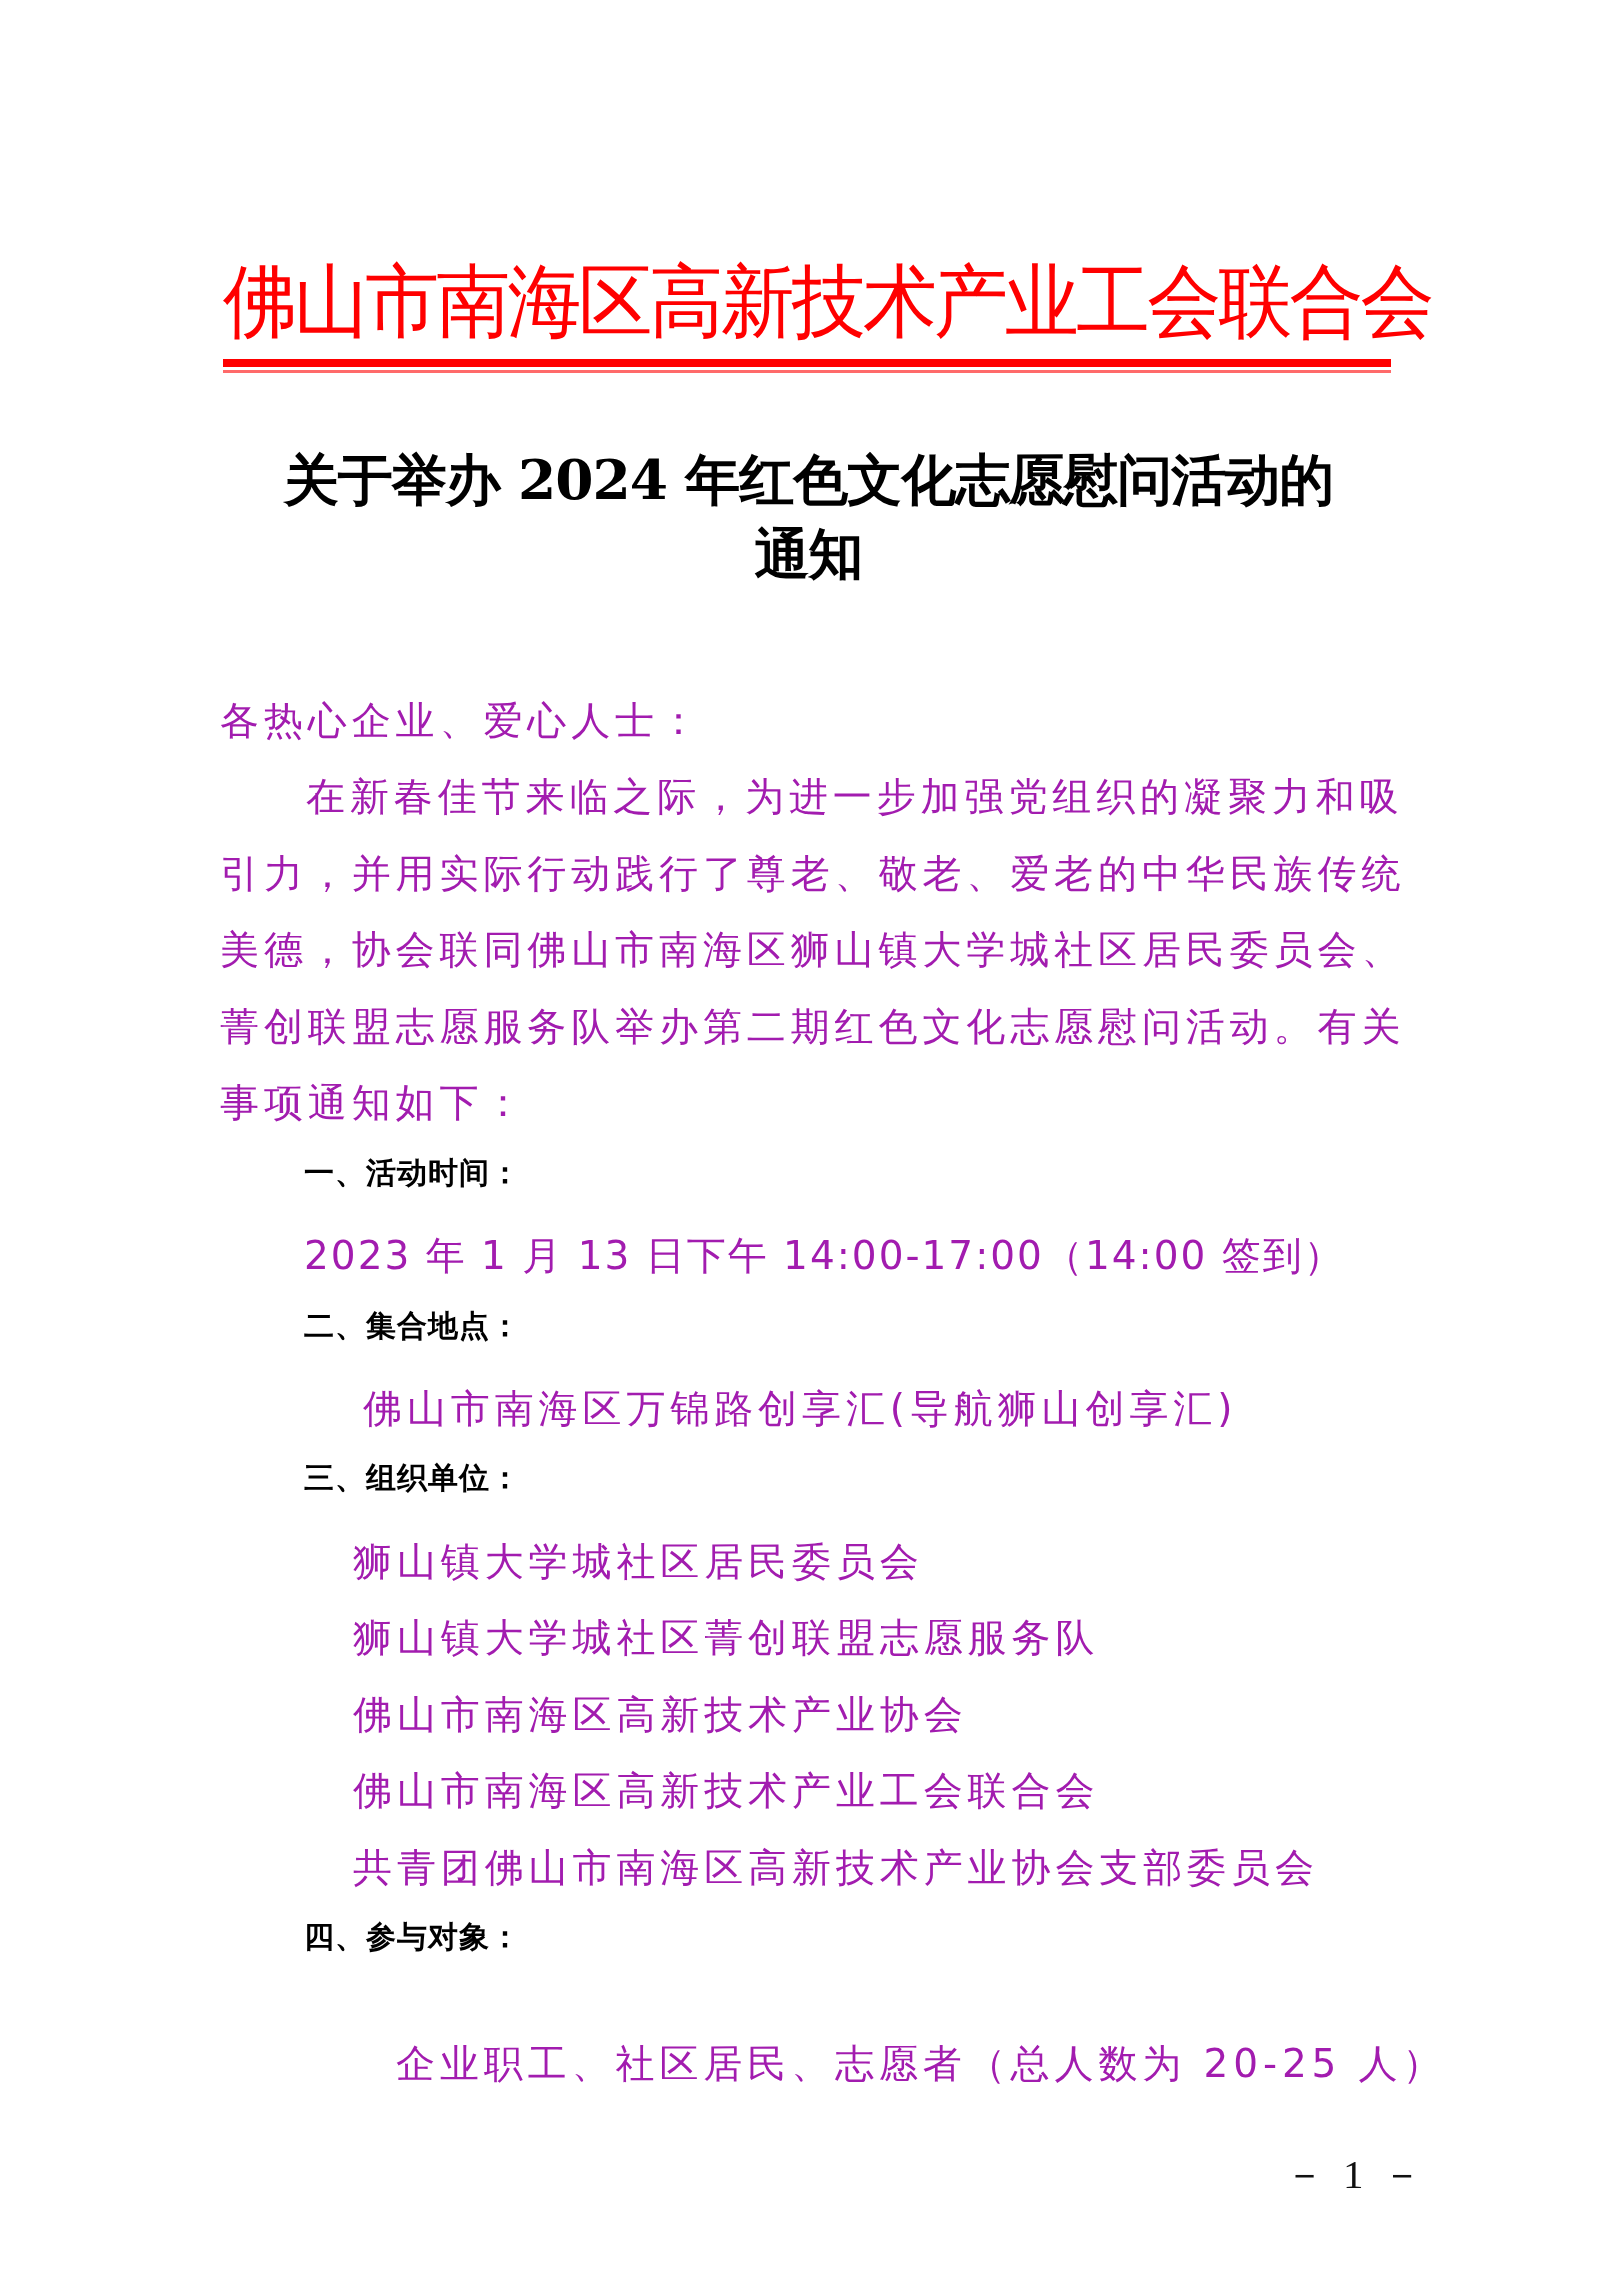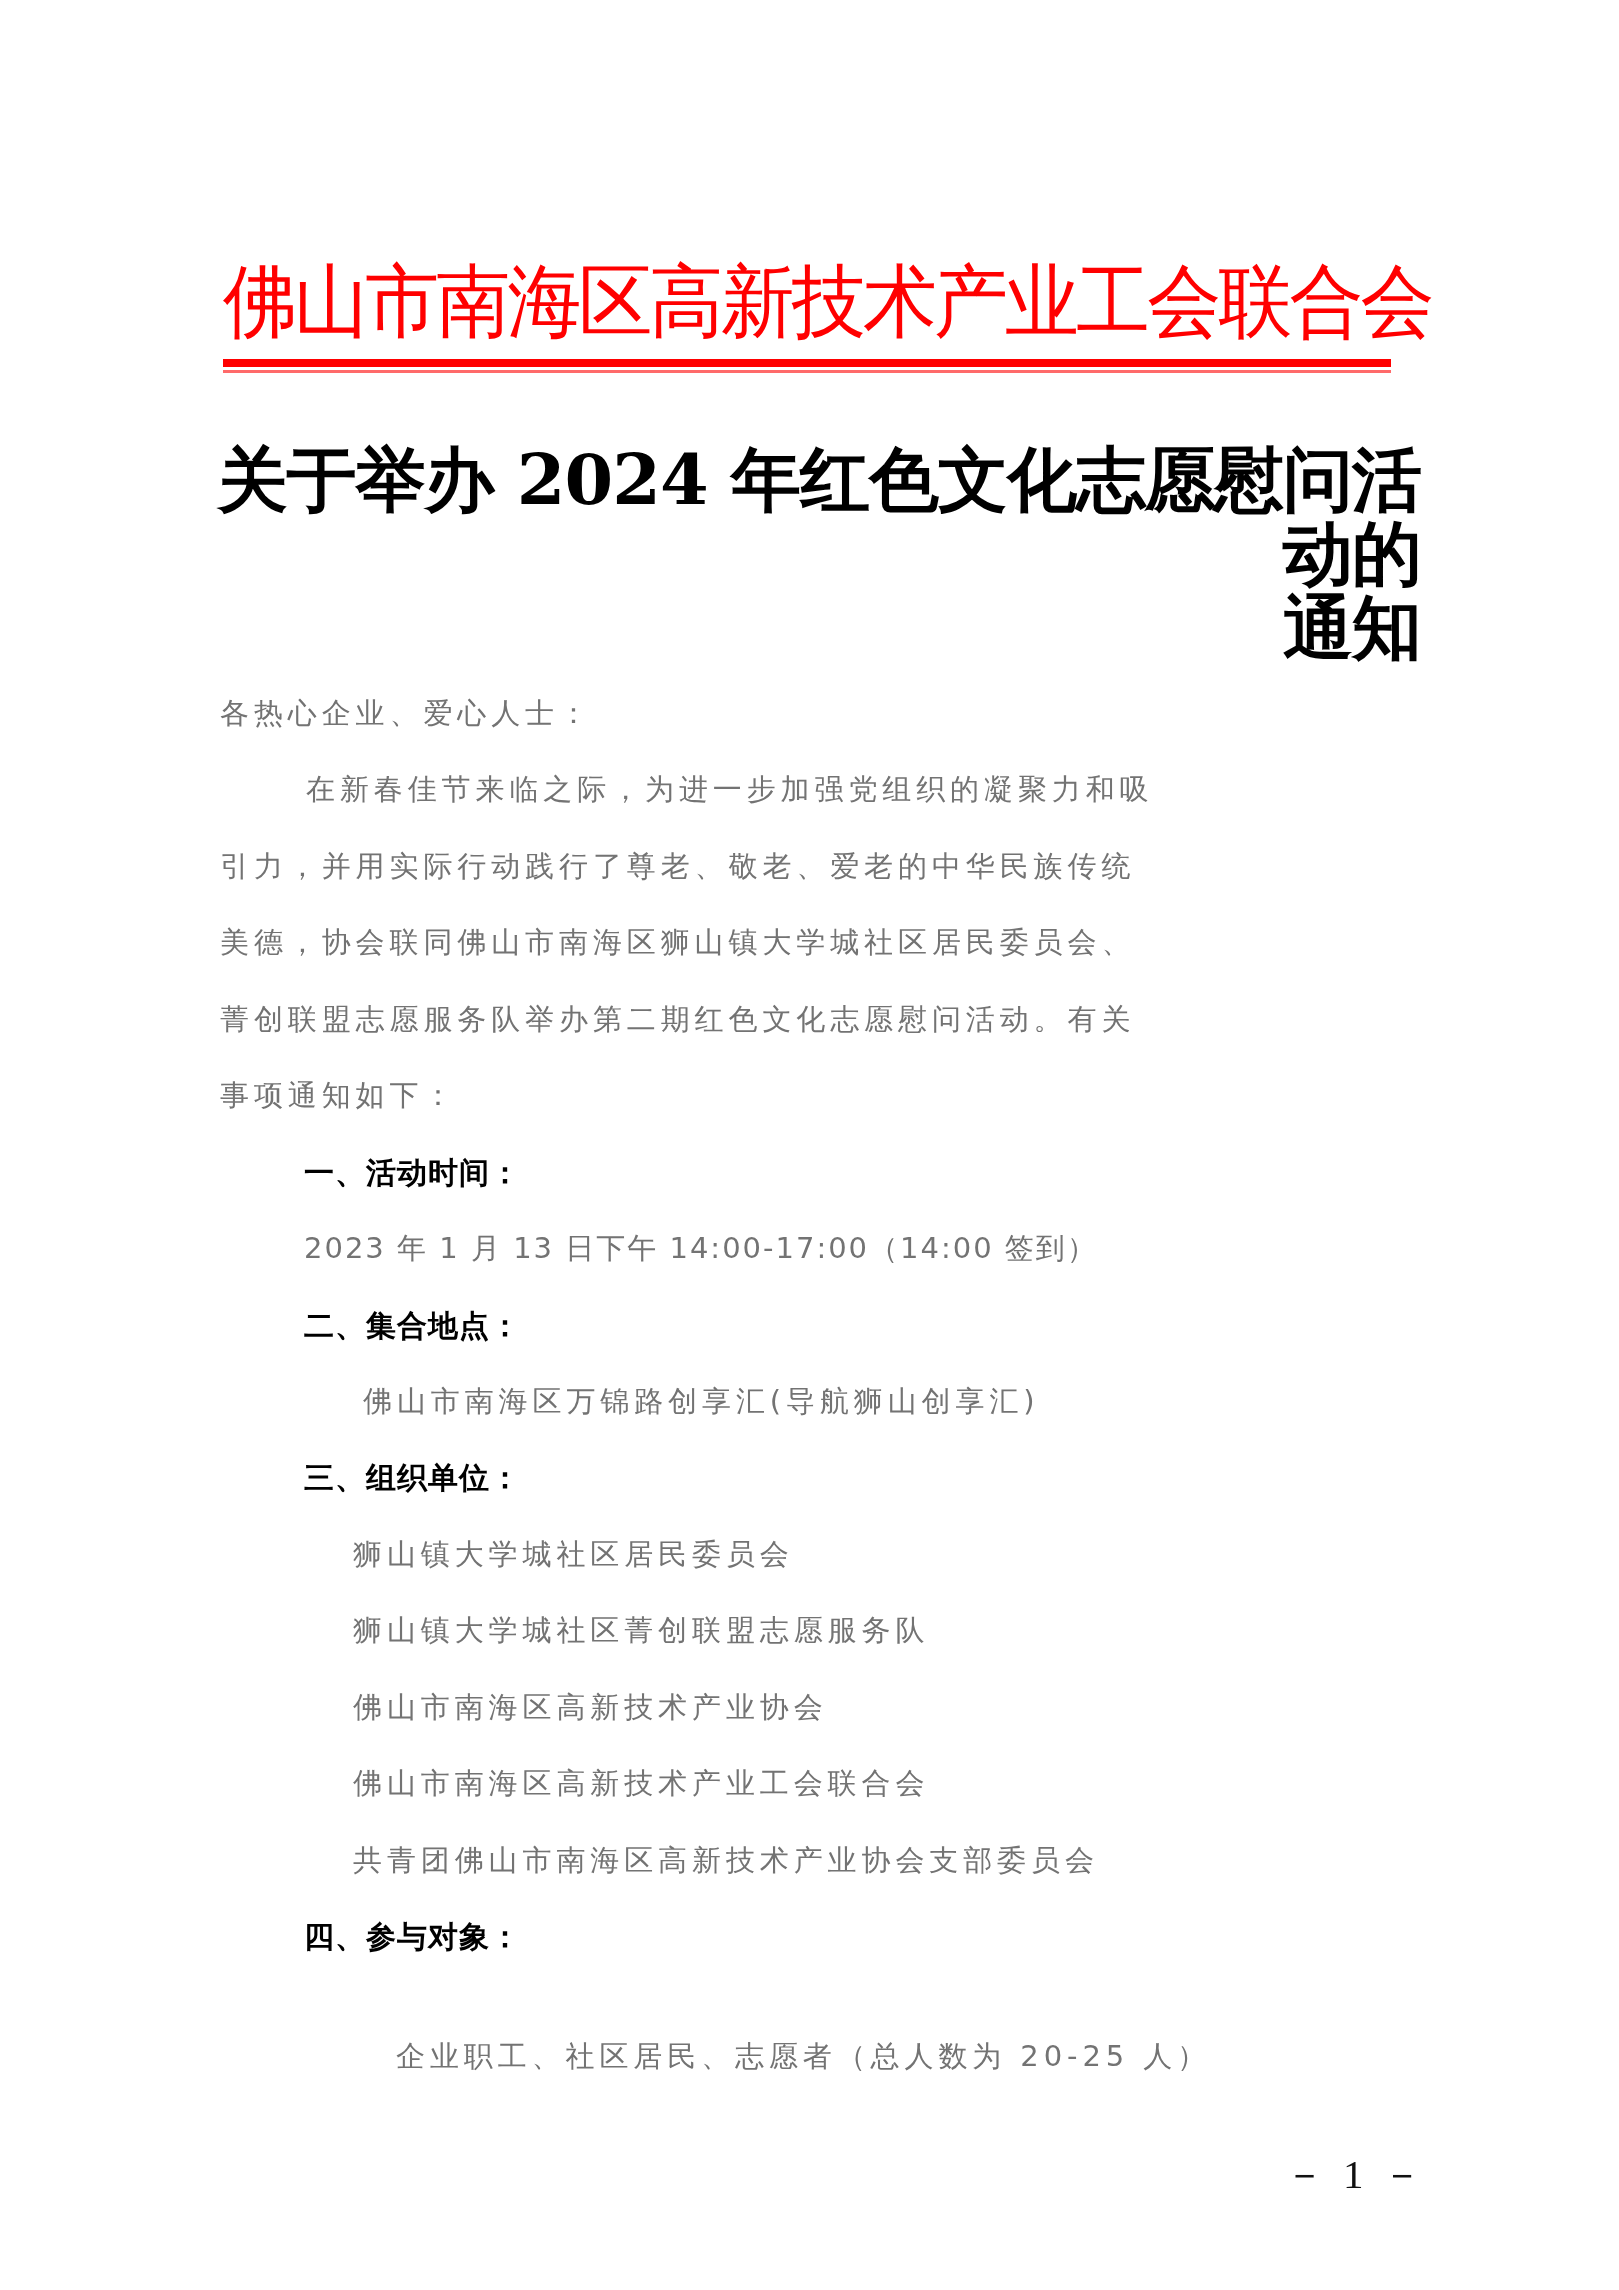--- a/index.html
+++ b/index.html
@@ -49,33 +49,33 @@
       top: 370px;
       width: 1168px;
       height: 2.9px;
       background: #ff6a6a;
     }
     .doc-title {
       position: absolute;
       left: 196px;
       top: 443px;
       width: 1225px;
-      text-align: right;
+      text-align: center;
       font-family: "DejaVu Serif", "Liberation Serif", serif;
       font-weight: bold;
-      font-size: 70px;
+      font-size: 55px;
       line-height: 74px;
       color: #000;
       letter-spacing: -1px;
     }
     .body-text {
       position: absolute;
       font-family: "DejaVu Sans", "Liberation Sans", sans-serif;
-      font-size: 29px;
-      color: #737373;
+      font-size: 39px;
+      color: #a21caf;
       white-space: nowrap;
       letter-spacing: 4.9px;
     }
     .heading {
       position: absolute;
       font-family: "DejaVu Sans", "Liberation Sans", sans-serif;
       font-weight: bold;
       font-size: 30px;
       color: #000;
       white-space: nowrap;

